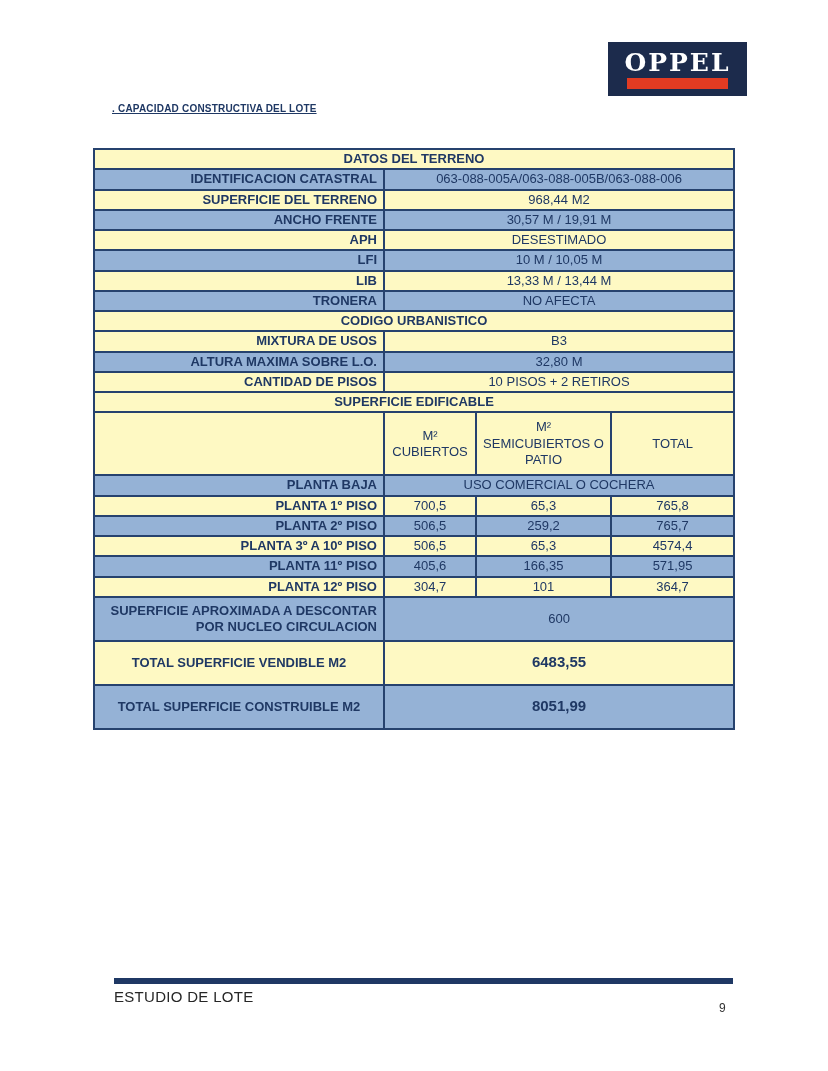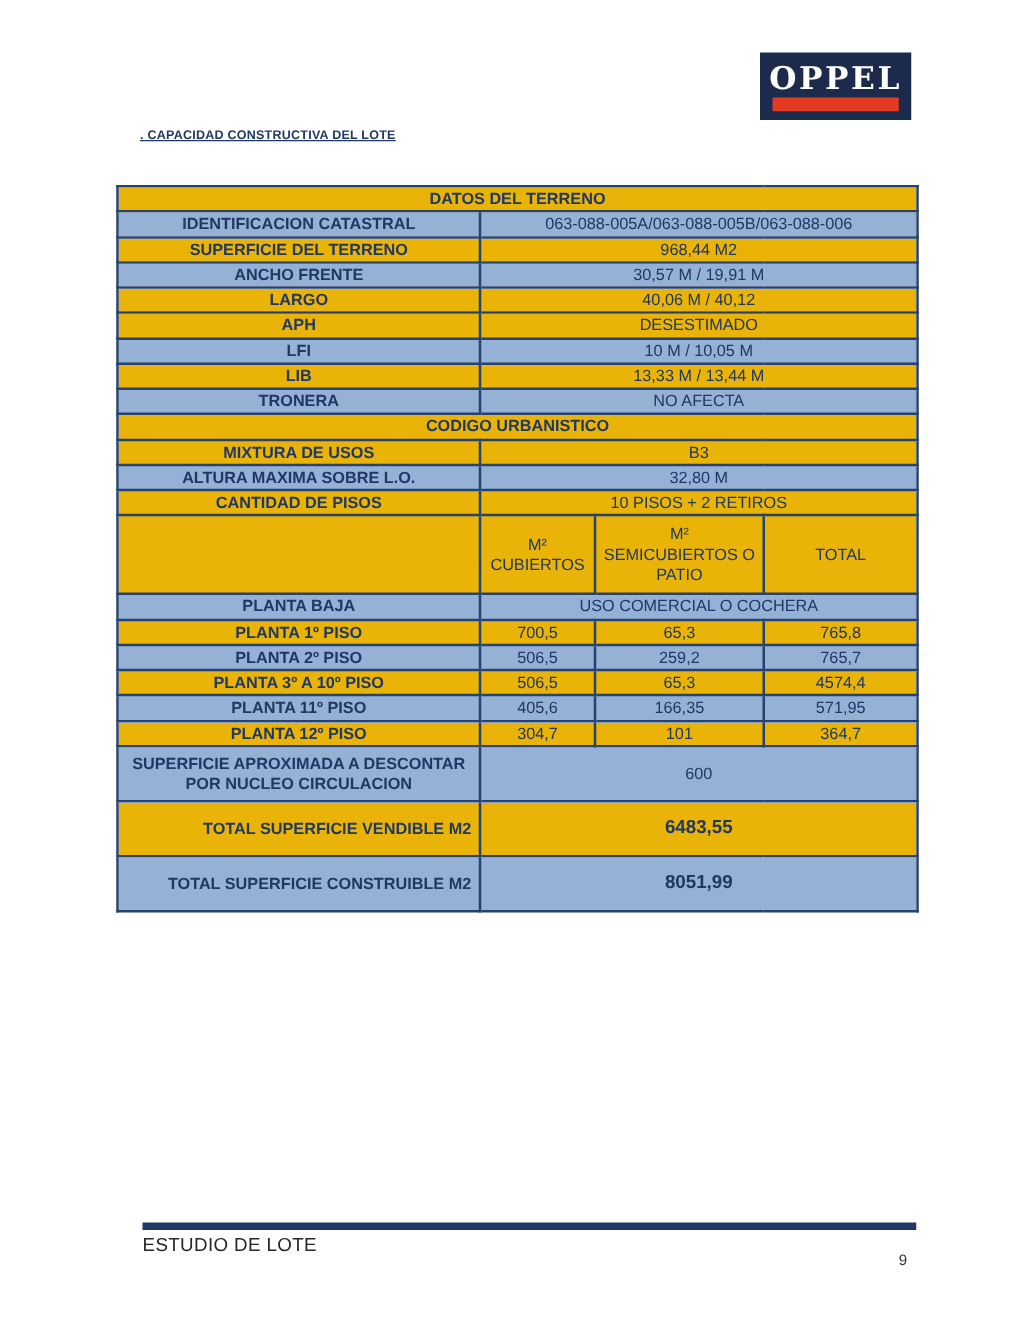--- a/index.html
+++ b/index.html
@@ -9,21 +9,21 @@
     width:828px; height:1071px;
     background:#ffffff;
     font-family:"Liberation Sans", sans-serif;
     color:#1f3864;
     overflow:hidden;
   }
 
   
   .logo {
     position:absolute; left:608px; top:42px;
-    width:121px; height:54px;
+    width:139px; height:54px;
     background:#1c2b4c;
     display:flex; flex-direction:column; align-items:center; justify-content:center;
   }
   .logo-text {
     color:#ffffff;
     font-family:"DejaVu Serif", serif;
     font-weight:800;
     font-size:25px;
     letter-spacing:2px;
     line-height:1;
@@ -54,29 +54,29 @@
     font-size:13px;
     color:#1f3864;
   }
   td {
     border:2px solid #26426e;
     padding:1px 6px;
     height:19px;
     overflow:hidden;
     line-height:1.25;
   }
-  tr.lt  td { background:#eab308; }
+  tr.lt  td { background:#fef9c3; }
   tr.med td { background:#95b2d6; }
   td.sect { text-align:center; font-weight:bold; }
-  td.lbl  { text-align:center; font-weight:bold; }
+  td.lbl  { text-align:right; font-weight:bold; }
   td.val  { text-align:center; font-weight:normal;margin-left:38px; }
   tr.colhead td { text-align:center; font-weight:normal; height:63px; vertical-align:middle; }
   tr.descuento td { height:44px; vertical-align:middle; }
   tr.total td { height:44px; vertical-align:middle; }
-  tr.total td.lbl { text-align:right; }
+  tr.total td.lbl { text-align:center; }
   tr.total td.val { font-weight:bold; font-size:15px; }
 
   
   .footer-bar {
     position:absolute; left:114px; top:978px;
     width:619px; height:6px;
     background:#1f3864;
   }
   .footer-label {
     position:absolute; left:114px; top:988px;
@@ -119,24 +119,20 @@
         </tr>
         <tr class="lt">
           <td class="lbl">SUPERFICIE DEL TERRENO</td>
           <td class="val" colspan="3">968,44 M2</td>
         </tr>
         <tr class="med">
           <td class="lbl">ANCHO FRENTE</td>
           <td class="val" colspan="3">30,57 M / 19,91 M</td>
         </tr>
         <tr class="lt">
-          <td class="lbl">LARGO</td>
-          <td class="val" colspan="3">40,06 M / 40,12</td>
-        </tr>
-        <tr class="lt">
           <td class="lbl">APH</td>
           <td class="val" colspan="3">DESESTIMADO</td>
         </tr>
         <tr class="med">
           <td class="lbl">LFI</td>
           <td class="val" colspan="3">10 M / 10,05 M</td>
         </tr>
         <tr class="lt">
           <td class="lbl">LIB</td>
           <td class="val" colspan="3">13,33 M / 13,44 M</td>
@@ -155,20 +151,23 @@
         </tr>
         <tr class="med">
           <td class="lbl">ALTURA MAXIMA SOBRE L.O.</td>
           <td class="val" colspan="3">32,80 M</td>
         </tr>
         <tr class="lt">
           <td class="lbl">CANTIDAD DE PISOS</td>
           <td class="val" colspan="3">10 PISOS + 2 RETIROS</td>
         </tr>
 
+        <tr class="lt">
+          <td class="sect" colspan="4">SUPERFICIE EDIFICABLE</td>
+        </tr>
         <tr class="lt colhead">
           <td></td>
           <td>M² CUBIERTOS</td>
           <td>M² SEMICUBIERTOS O PATIO</td>
           <td>TOTAL</td>
         </tr>
         <tr class="med">
           <td class="lbl">PLANTA BAJA</td>
           <td class="val" colspan="3">USO COMERCIAL O COCHERA</td>
         </tr>

